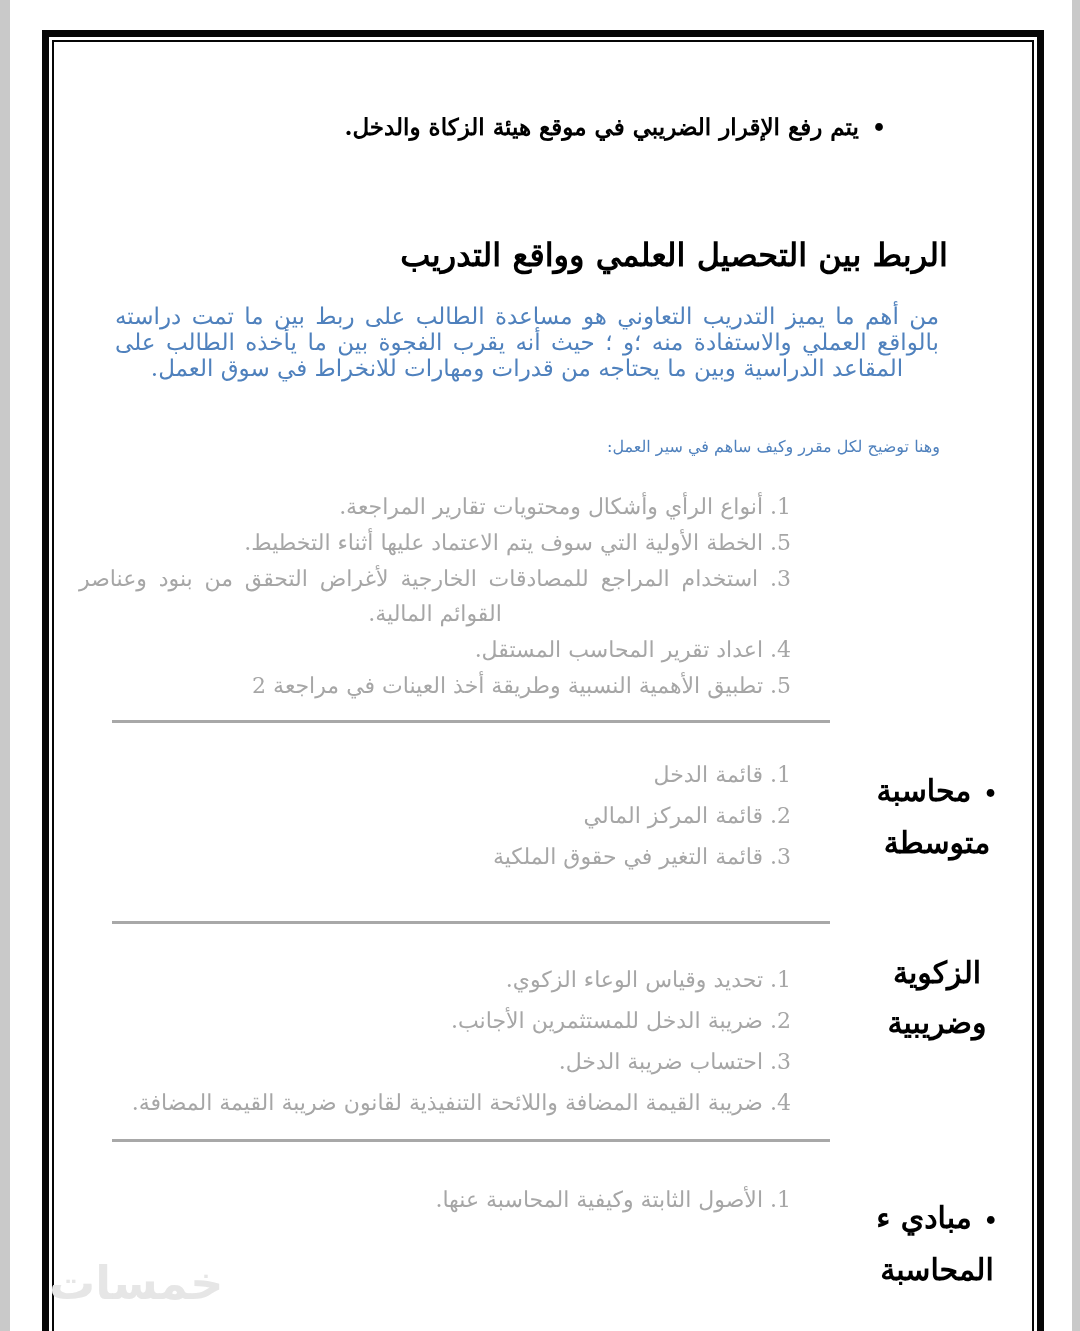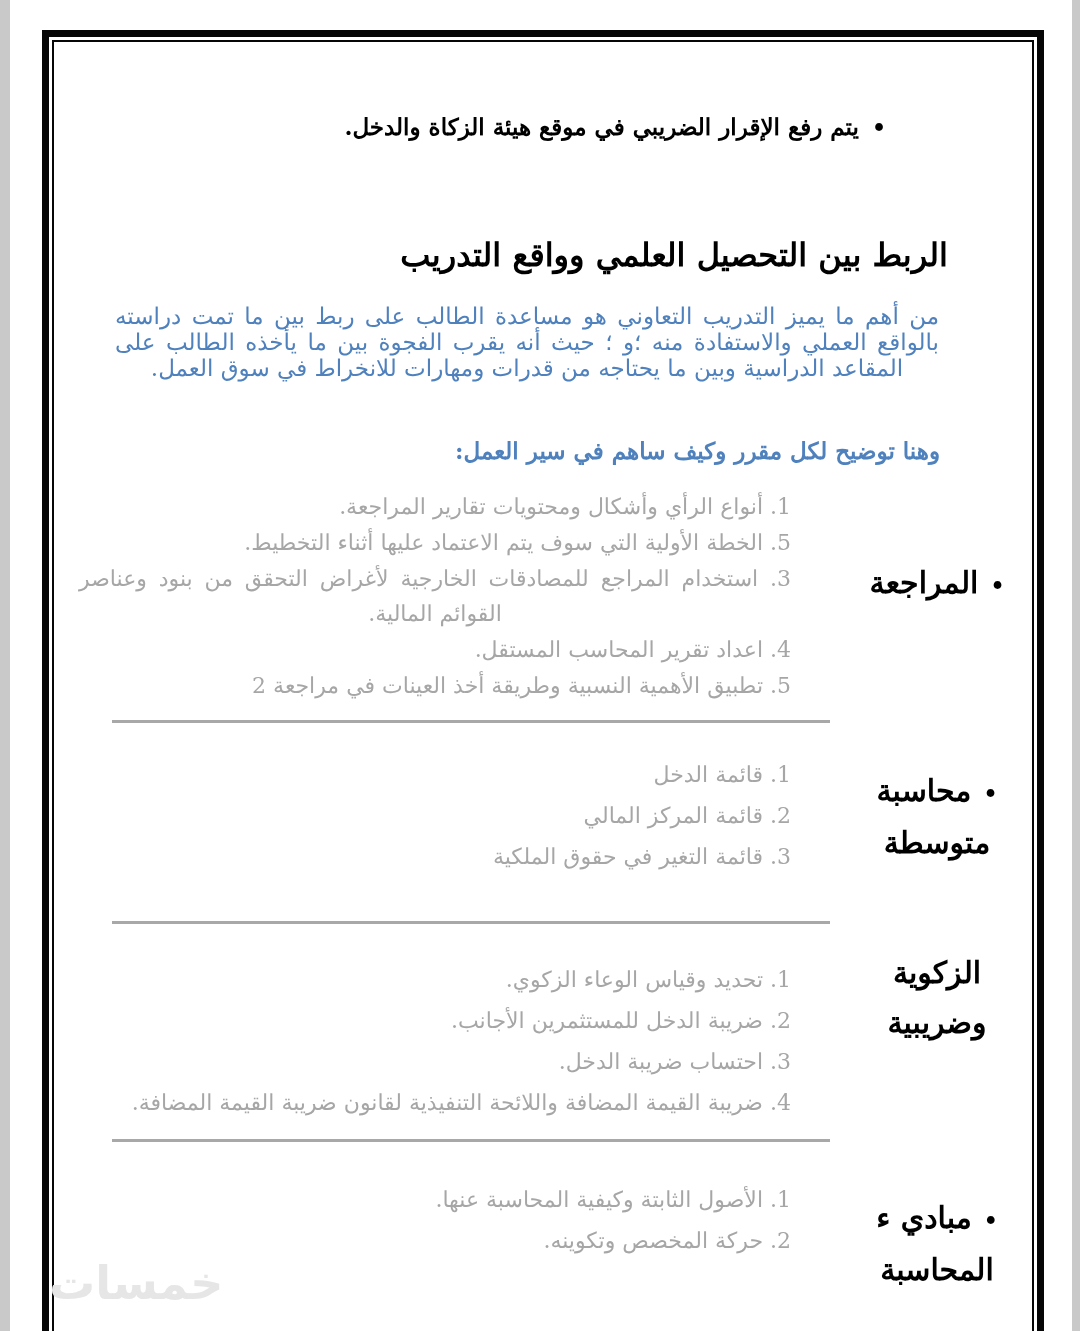--- a/index.html
+++ b/index.html
@@ -44,21 +44,21 @@
 
   .intro{
     position:absolute;top:266px;left:66px;width:824px;
     direction:rtl;
     text-align:justify;text-align-last:center;
     font-size:23px;line-height:26px;
     color:#4f81bd;
   }
   .lead{
     position:absolute;top:400px;right:97px;
-    direction:rtl;font-size:23px;color:#4f81bd;white-space:nowrap;font-weight:bold;
+    direction:rtl;font-size:16px;color:#4f81bd;white-space:nowrap;
   }
 
   .list{
     position:absolute;left:30px;width:712px;
     direction:rtl;text-align:right;
     color:#a6a6a6;font-size:22px;line-height:35px;
   }
   .list .item{margin:0 0 6px 0;}
   .list.tight .item{margin:0 0 1px 0;}
   .list .item.long{text-align:justify;text-align-last:center;}
@@ -113,25 +113,20 @@
 
   <div class="lead">وهنا توضيح لكل مقرر وكيف ساهم في سير العمل:</div>
 
   <div class="list list-1 tight">
     <div class="item">1. أنواع الرأي وأشكال ومحتويات تقارير المراجعة.</div>
     <div class="item">5. الخطة الأولية التي سوف يتم الاعتماد عليها أثناء التخطيط.</div>
     <div class="item long">3. استخدام المراجع للمصادقات الخارجية لأغراض التحقق من بنود وعناصر القوائم المالية.</div>
     <div class="item">4. اعداد تقرير المحاسب المستقل.</div>
     <div class="item">5. تطبيق الأهمية النسبية وطريقة أخذ العينات في مراجعة 2</div>
   </div>
-  <div class="side-label label-1">
-    <div class="label-line">
-      <span class="dot">•</span><span>المراجعة</span>
-    </div>
-  </div>
 
   <div class="divider divider-1"></div>
 
   <div class="list list-2">
     <div class="item">1. قائمة الدخل</div>
     <div class="item">2. قائمة المركز المالي</div>
     <div class="item">3. قائمة التغير في حقوق الملكية</div>
   </div>
   <div class="side-label label-2">
     <div class="label-line">
@@ -150,21 +145,20 @@
   </div>
   <div class="side-label label-3">
     <div class="label-line">الزكوية</div>
     <div class="label-line">وضريبية</div>
   </div>
 
   <div class="divider divider-3"></div>
 
   <div class="list list-4">
     <div class="item">1. الأصول الثابتة وكيفية المحاسبة عنها.</div>
-    <div class="item">2. حركة المخصص وتكوينه.</div>
   </div>
   <div class="side-label label-4">
     <div class="label-line">
       <span class="dot">•</span><span>مبادي ء</span>
     </div>
     <div class="label-line">المحاسبة</div>
   </div>
 
   <div class="watermark">خمسات</div>
 

